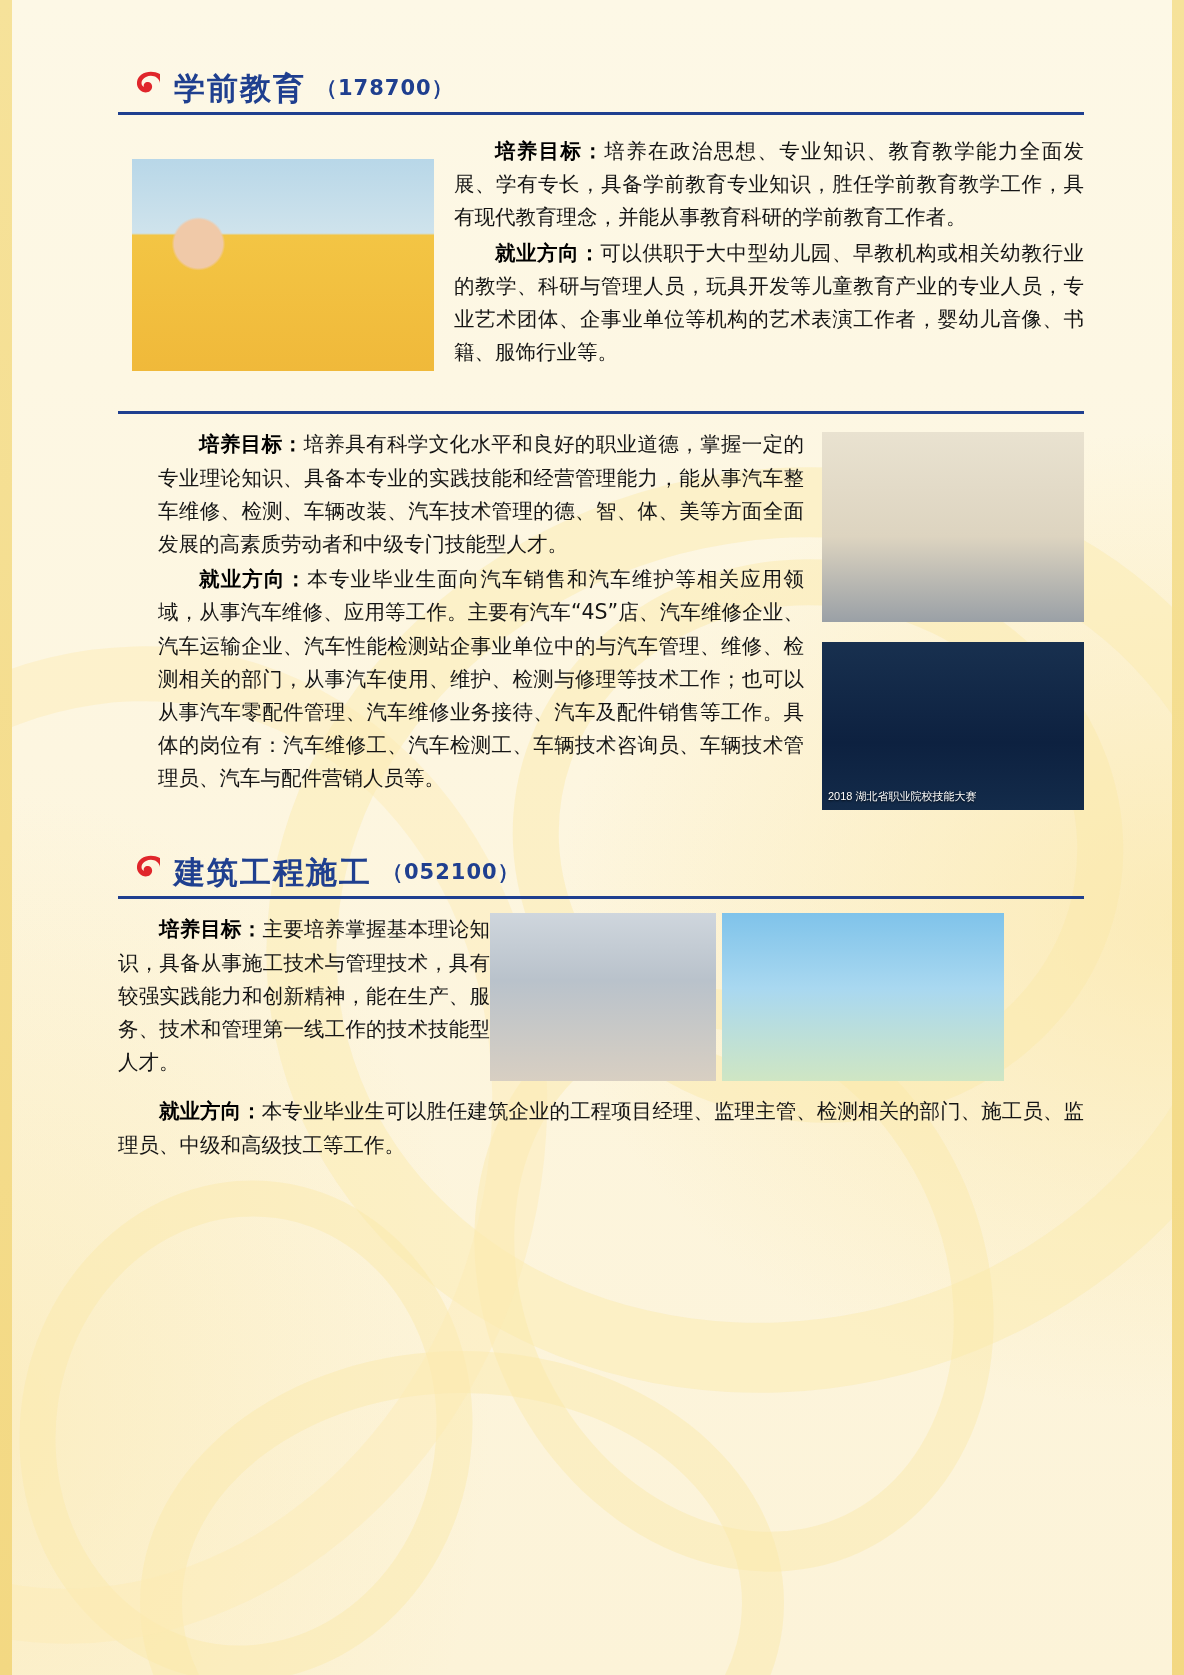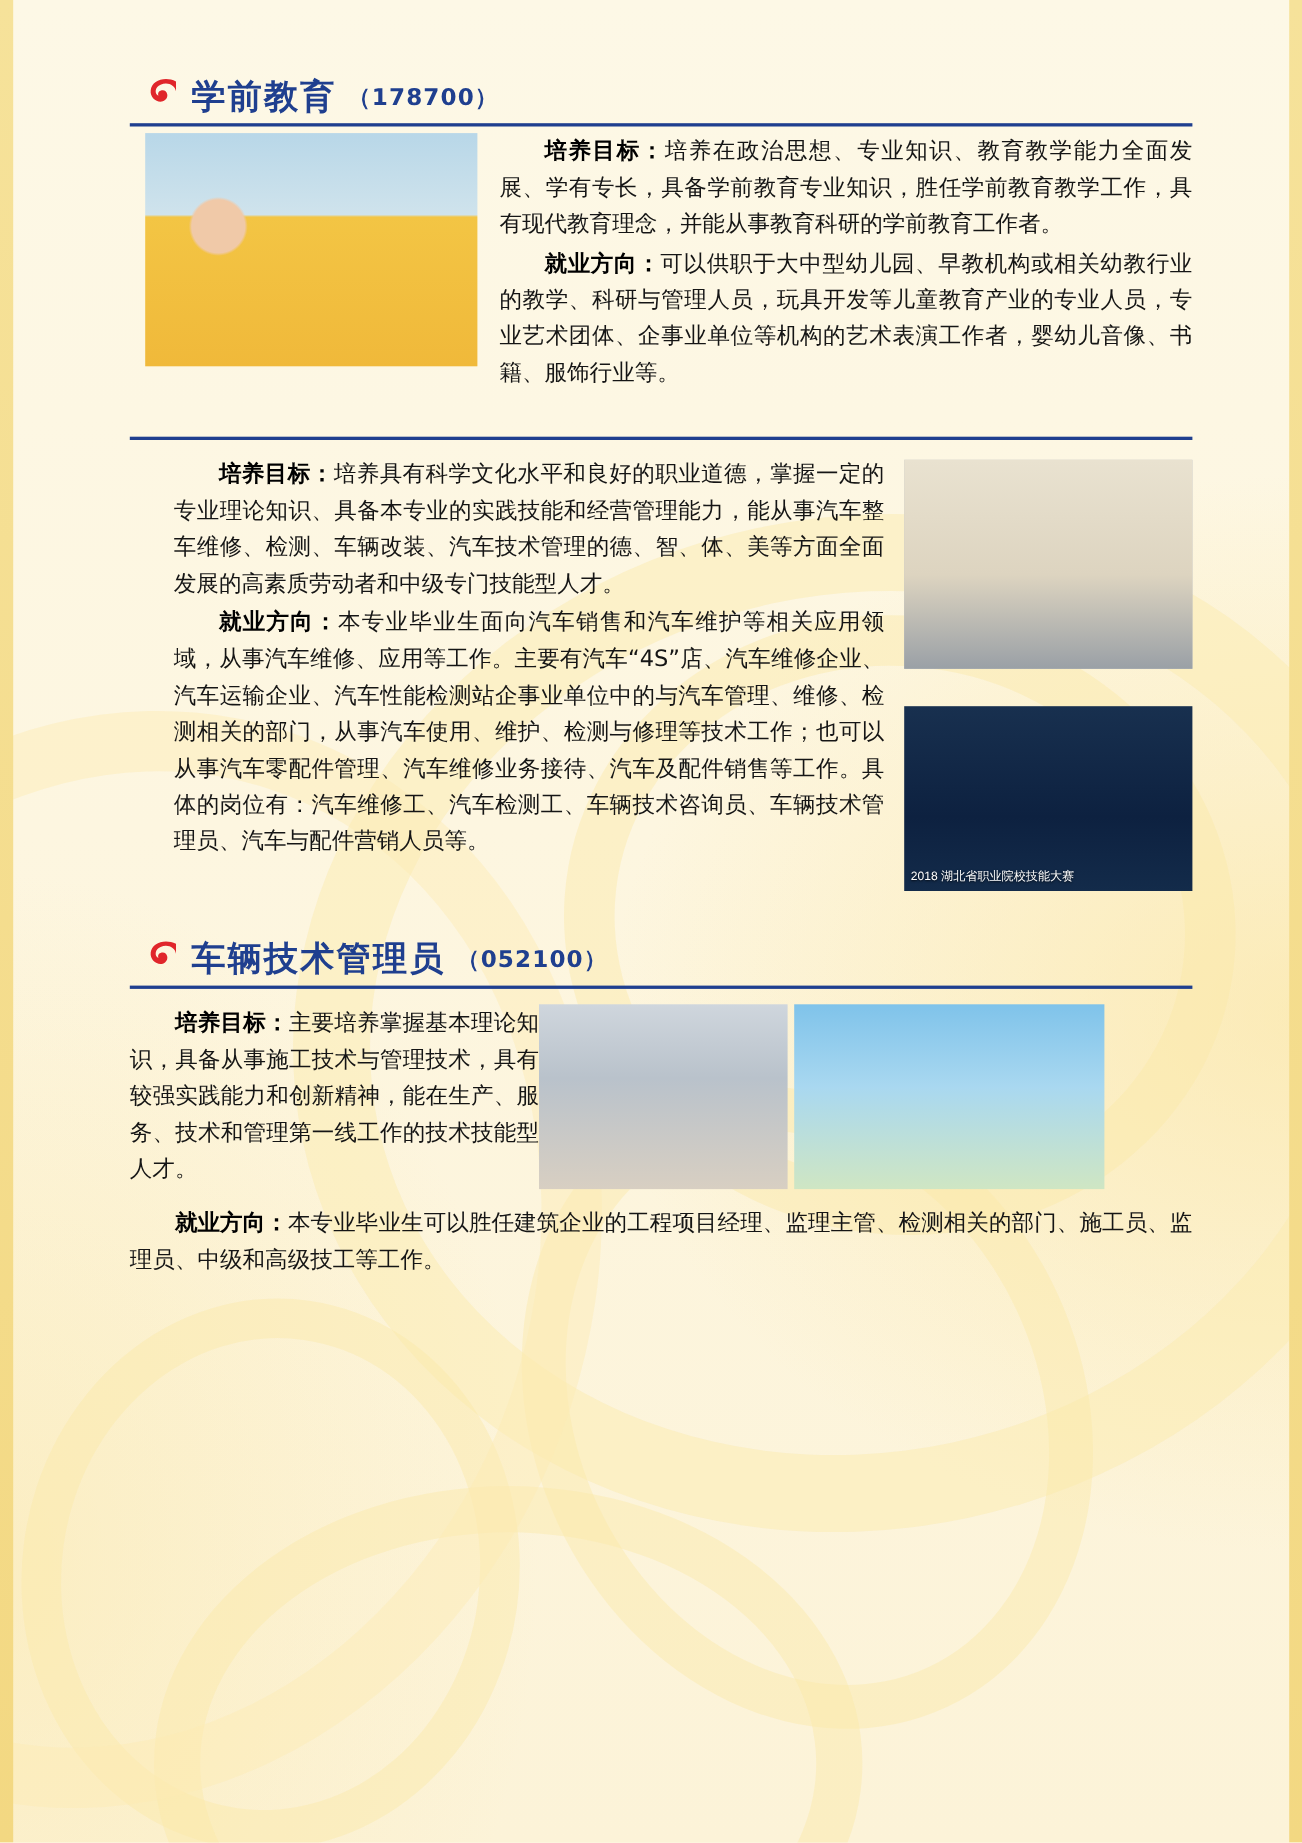--- a/index.html
+++ b/index.html
@@ -142,33 +142,33 @@
     position: absolute;
     left: 6px;
     right: 6px;
     bottom: 6px;
     color: #fff;
     font-size: 11px;
     text-shadow: 0 1px 2px rgba(0,0,0,.8);
   }
 
   
-  .s1-wrap { margin-top: 6px; display: flex; gap: 20px; align-items: flex-start; }
+  .s1-wrap { margin-top: 20px; display: flex; gap: 20px; align-items: flex-end; }
   .s1-photo {
     width: 302px; height: 212px; flex: 0 0 auto; margin-left: 14px;
     background:
       radial-gradient(circle at 22% 40%, #f0c9a8 0 9%, transparent 10%),
       linear-gradient(180deg,#b8d7e8 0%,#cfe3ec 35%,#f3c544 36%,#f0b93a 100%);
   }
   .s1-text { flex: 1 1 auto; }
 
   
   .s2-wrap { margin-top: 14px; display: flex; gap: 18px; align-items: flex-start; }
   .s2-text { flex: 1 1 auto; margin-left: 40px; }
-  .s2-photos { flex: 0 0 auto; width: 262px; display: flex; flex-direction: column; gap: 34px; padding-top: 4px; align-items: center; }
+  .s2-photos { flex: 0 0 auto; width: 262px; display: flex; flex-direction: column; gap: 20px; padding-top: 4px; align-items: center; }
   .s2-photo-a {
     width: 262px; height: 190px;
     background:
       linear-gradient(180deg,#e9e2d0 0%,#ddd4c0 55%,#9aa0a6 100%),
       #bfc4c9;
   }
   .s2-photo-b {
     width: 262px; height: 168px;
     background: linear-gradient(180deg,#18304f 0%,#0d2140 60%,#132b4a 100%);
   }
@@ -239,21 +239,21 @@
     </div>
   </div>
 
   <div class="section" style="margin-top:42px;">
     <div class="sec-head">
       <span class="sec-bullet">
         <svg width="30" height="30" viewBox="0 0 30 30">
           <path d="M26 6 C16 1 4 5 3 14 c-1 8 8 13 13 9 4-3 2-9-2-9 -3 0-5 2-4 5 -4-2-3-8 2-10 6-3 13 0 14 6z" fill="#e0262b"></path>
         </svg>
       </span>
-      <span class="sec-title">车辆技术管理员</span>
+      <span class="sec-title">建筑工程施工</span>
       <span class="sec-code">（052100）</span>
     </div>
     <div class="sec-rule"></div>
 
     <div class="s3-wrap">
       <div class="s3-text body-text">
         <p class="para"><span class="lead">培养目标：</span><span>主要培养掌握基本理论知识，具备从事施工技术与管理技术，具有较强实践能力和创新精神，能在生产、服务、技术和管理第一线工作的技术技能型人才。</span></p>
       </div>
       <div class="s3-photos">
         <div class="photo s3-photo-a"></div>

